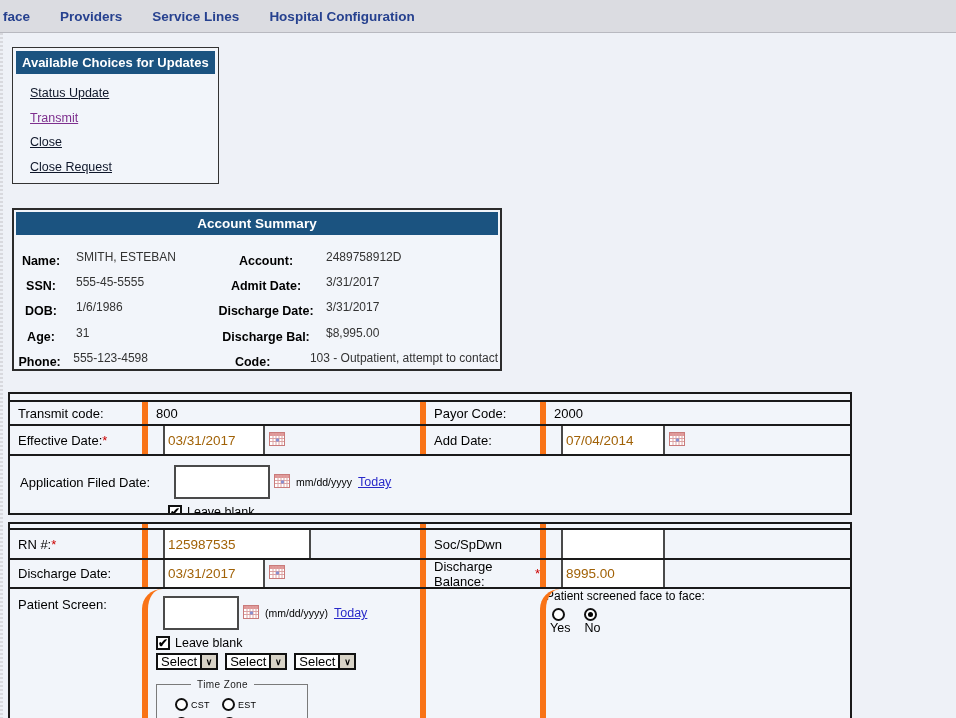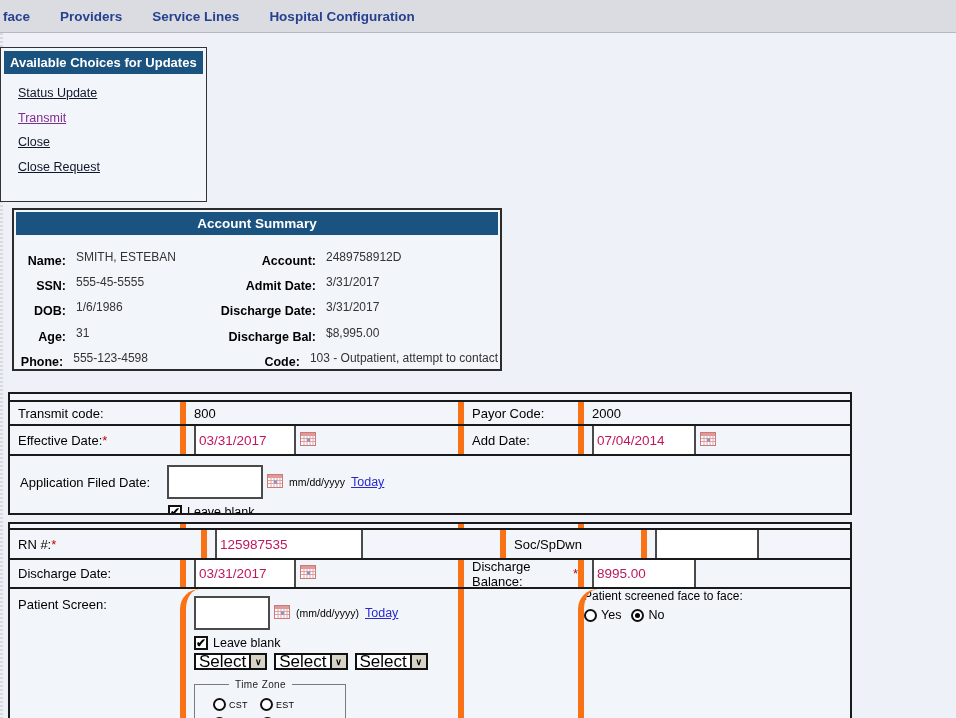--- a/index.html
+++ b/index.html
@@ -16,55 +16,55 @@
     background:#DBDCE1; border-bottom:1px solid #b8b9c0;
     display:flex; align-items:center; gap:30px; padding-left:3px;
   }
   .nav-item { color:#26418F; font-weight:bold; font-size:13.5px; cursor:pointer; white-space:nowrap; }
   .left-edge {
     position:absolute; left:0; top:33px; bottom:0; width:3px;
     background:repeating-linear-gradient(180deg,#d8d9de 0 2px,#edf0f6 2px 4px);
   }
   
   .panel { position:absolute; background:#F2F5FA; }
-  .choices { left:0; top:47px; width:207px; height:155px; border:1px solid #333; padding:3px; }
+  .choices { left:12px; top:47px; width:207px; height:137px; border:1px solid #333; padding:3px; }
   .panel-hd {
     background:#1B5380; color:#fff; font-weight:bold; font-size:13px;
     height:23px; line-height:23px; padding-left:6px; white-space:nowrap;
   }
   .choices .links { padding:12px 0 0 14px; }
   .choices a { display:block; font-size:12.5px; margin-bottom:10.5px; color:#0f172a; text-decoration:underline; cursor:pointer; }
   .choices a.visited { color:#7E2F8E; }
 
   .acct { left:12px; top:208px; width:490px; height:163px; border:2px solid #2b2b2b; padding:2px; }
   .acct .panel-hd { text-align:center; font-size:13.5px; padding-left:0; }
   .acct .rows { padding-top:9px; }
   .arow { display:flex; align-items:center; height:25.4px; }
-  .al { font-weight:bold; font-size:12.5px; text-align:right; white-space:nowrap;margin-top:8px; }
+  .al { font-weight:bold; font-size:12.5px; text-align:center; white-space:nowrap;margin-top:8px; }
   .av { color:#333; font-size:12px; margin-left:10px; white-space:nowrap; }
   .al1 { width:50px; } .av1 { width:140px; } .al2 { width:100px; } .av2 { flex:1; }
 
   
   .ftable { position:absolute; left:8px; width:844px; border:2px solid #1a1a1a; background:#F2F5FA; }
   .t1 { top:392px; } .t2 { top:522px; }
   .frow { display:flex; border-top:2px solid #1a1a1a; }
   .frow:first-child { border-top:none; }
   .fcell { border-left:6px solid #f97316; display:flex; align-items:center; padding-left:8px; font-size:13px; overflow:hidden; }
   .fcell:first-child { border-left:none; }
-  .c1 { width:170px; } .c2 { width:278px; } .c3 { width:120px; } .c4 { flex:1; }
+  .c1 { width:132px; } .c2 { width:278px; } .c3 { width:120px; } .c4 { flex:1; }
   .spacer1 { height:6px; }
   .spacer2 { height:4px; }
   .spacer2 .fcell { padding:0; }
   .fcell.top { align-items:flex-start; padding-top:8px; }
   .fcell.block { display:block; padding:0;border-radius:20px; }
   .req { color:#CC0000; }
 
   input.txt {
     height:34px; border:2px solid #4a4a4a; background:#fff;
-    font-family:"Liberation Sans", sans-serif; font-size:13.5px; padding:0 3px; color:#be185d;
+    font-family:"Liberation Sans", sans-serif; font-size:13.5px; padding:0 3px; color:#a16207;margin-left:7px;
   }
   .w102{width:102px;} .w104{width:104px;} .w148{width:148px;} .w96{width:96px;} .w76{width:76px;}
   .cal { margin-left:4px; cursor:pointer; flex:none; display:inline-block; }
   .hint { font-size:10.5px; margin-left:6px; white-space:nowrap; }
   a.today { color:#2929C9; text-decoration:underline; font-size:12.5px; margin-left:6px; cursor:pointer; }
 
   .cb {
     width:14px; height:14px; border:2px solid #111; background:#fff;
     display:inline-flex; align-items:center; justify-content:center;
     font-size:12px; font-weight:bold; line-height:1; cursor:pointer; flex:none;
@@ -84,35 +84,35 @@
   
   .afd-line1 { display:flex; align-items:center; padding:9px 0 0 10px; }
   .afd-label { width:147px; font-size:13px; }
   .afd-line2 { display:flex; align-items:center; margin:6px 0 0 158px; }
 
   
   .ps-line1 { display:flex; align-items:center; padding:7px 0 0 8px; }
   .ps-line2 { display:flex; align-items:center; margin:6px 0 0 8px; }
   .ps-line3 { display:flex; align-items:center; gap:7px; margin:3px 0 0 8px; }
   .sel { display:flex; height:17px; border:2px solid #111; background:#fff; cursor:pointer; }
-  .sel-text { display:flex; align-items:center; padding:0 3px; font-size:17px; background:#fff; }
+  .sel-text { display:flex; align-items:center; padding:0 3px; font-size:13px; background:#fff; }
   .sel-btn {
     width:16px; background:#D8D3C7; border-left:2px solid #111;
     display:flex; align-items:center; justify-content:center; font-size:9px; font-weight:bold;
   }
   fieldset.tz { margin:9px 0 0 8px; width:152px; height:80px; border:1px solid #7a7a7a; padding:2px 0 0 18px; background:transparent; }
   fieldset.tz legend { font-size:10px; color:#222; margin-left:16px; padding:0 6px; letter-spacing:0.4px; }
   .tz-row { display:flex; align-items:center; margin-top:6px; }
   .tz-lbl { font-size:9px; margin-left:3px; letter-spacing:0.3px; }
   .tz-pair2 { margin-left:12px; display:flex; align-items:center; }
 
   .ftf { padding:7px 0 0 6px; }
   .ftf-label { font-size:12px; }
   .ftf-radios { display:flex; align-items:center; margin-top:5px; }
-  .ftf-pair { display:flex; align-items:center; }
+  .ftf-pair { display:flex; align-items:center;flex-direction:column; }
   .ftf-pair + .ftf-pair { margin-left:10px; }
 </style>
 </head>
 <body>
 
 <div class="nav">
   <span class="nav-item">face</span>
   <span class="nav-item">Providers</span>
   <span class="nav-item">Service Lines</span>
   <span class="nav-item">Hospital Configuration</span>
@@ -226,21 +226,21 @@
   </div>
 </div>
 
 <div class="ftable t2">
   <div class="frow spacer2">
     <div class="fcell c1"></div>
       <div class="fcell c2"></div>
       <div class="fcell c3"></div>
       <div class="fcell c4"></div>
   </div>
-  <div class="frow" style="height:30px;gap:21px;">
+  <div class="frow" style="height:30px;">
     <div class="fcell c1">
       <span>RN #:</span>
         <span class="req">*</span>
     </div>
     <div class="fcell c2">
       <input class="txt w148" type="text" value="125987535" style="">
     </div>
     <div class="fcell c3">Soc/SpDwn</div>
     <div class="fcell c4">
       <input class="txt w104" type="text" value="" style="">

